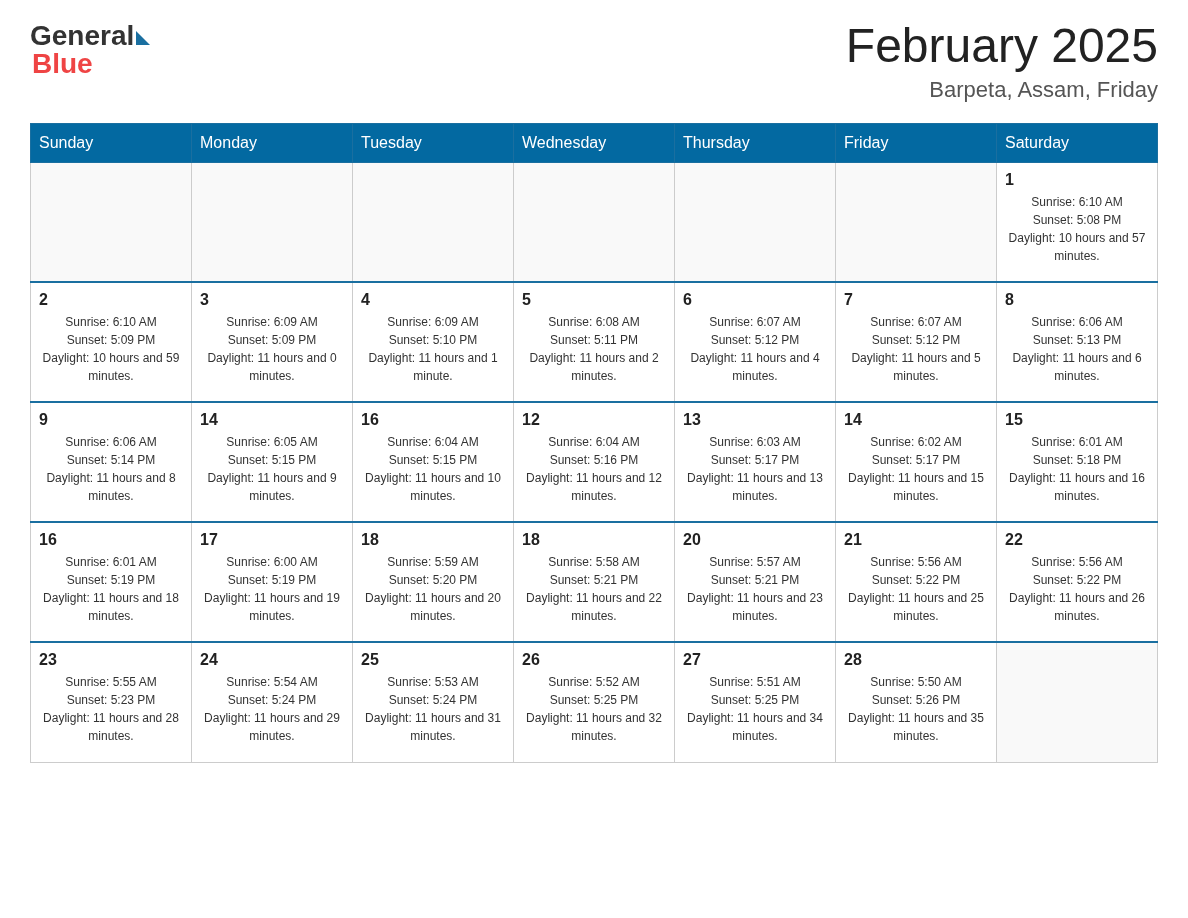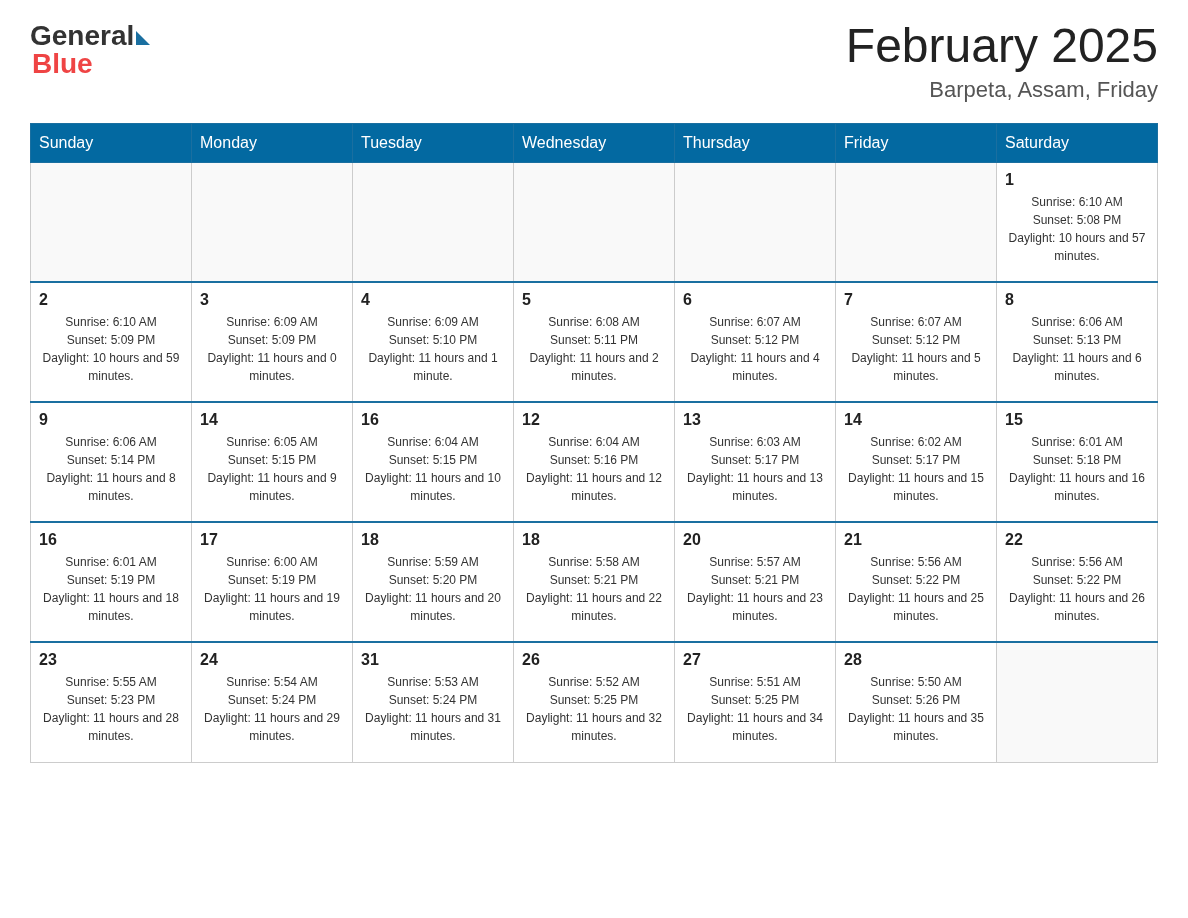--- a/index.html
+++ b/index.html
@@ -256,21 +256,21 @@
       <tr class="row-divider">
         <td>
           <span class="day-number">23</span>
           <div class="day-info">Sunrise: 5:55 AM<br>Sunset: 5:23 PM<br>Daylight: 11 hours and 28 minutes.</div>
         </td>
         <td>
           <span class="day-number">24</span>
           <div class="day-info">Sunrise: 5:54 AM<br>Sunset: 5:24 PM<br>Daylight: 11 hours and 29 minutes.</div>
         </td>
         <td>
-          <span class="day-number">31</span>
+          <span class="day-number">25</span>
           <div class="day-info">Sunrise: 5:53 AM<br>Sunset: 5:24 PM<br>Daylight: 11 hours and 31 minutes.</div>
         </td>
         <td>
           <span class="day-number">26</span>
           <div class="day-info">Sunrise: 5:52 AM<br>Sunset: 5:25 PM<br>Daylight: 11 hours and 32 minutes.</div>
         </td>
         <td>
           <span class="day-number">27</span>
           <div class="day-info">Sunrise: 5:51 AM<br>Sunset: 5:25 PM<br>Daylight: 11 hours and 34 minutes.</div>
         </td>

